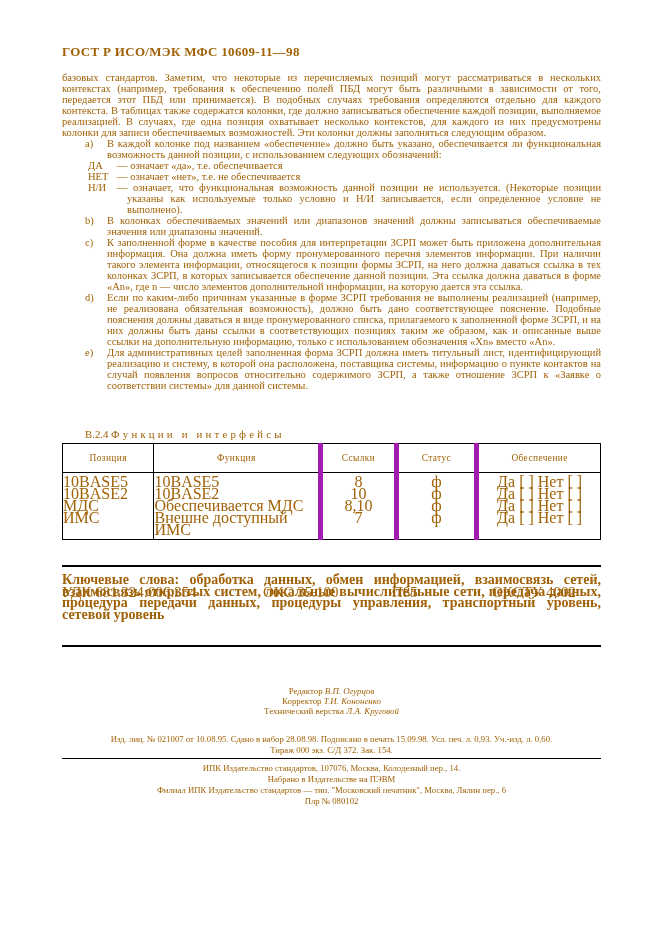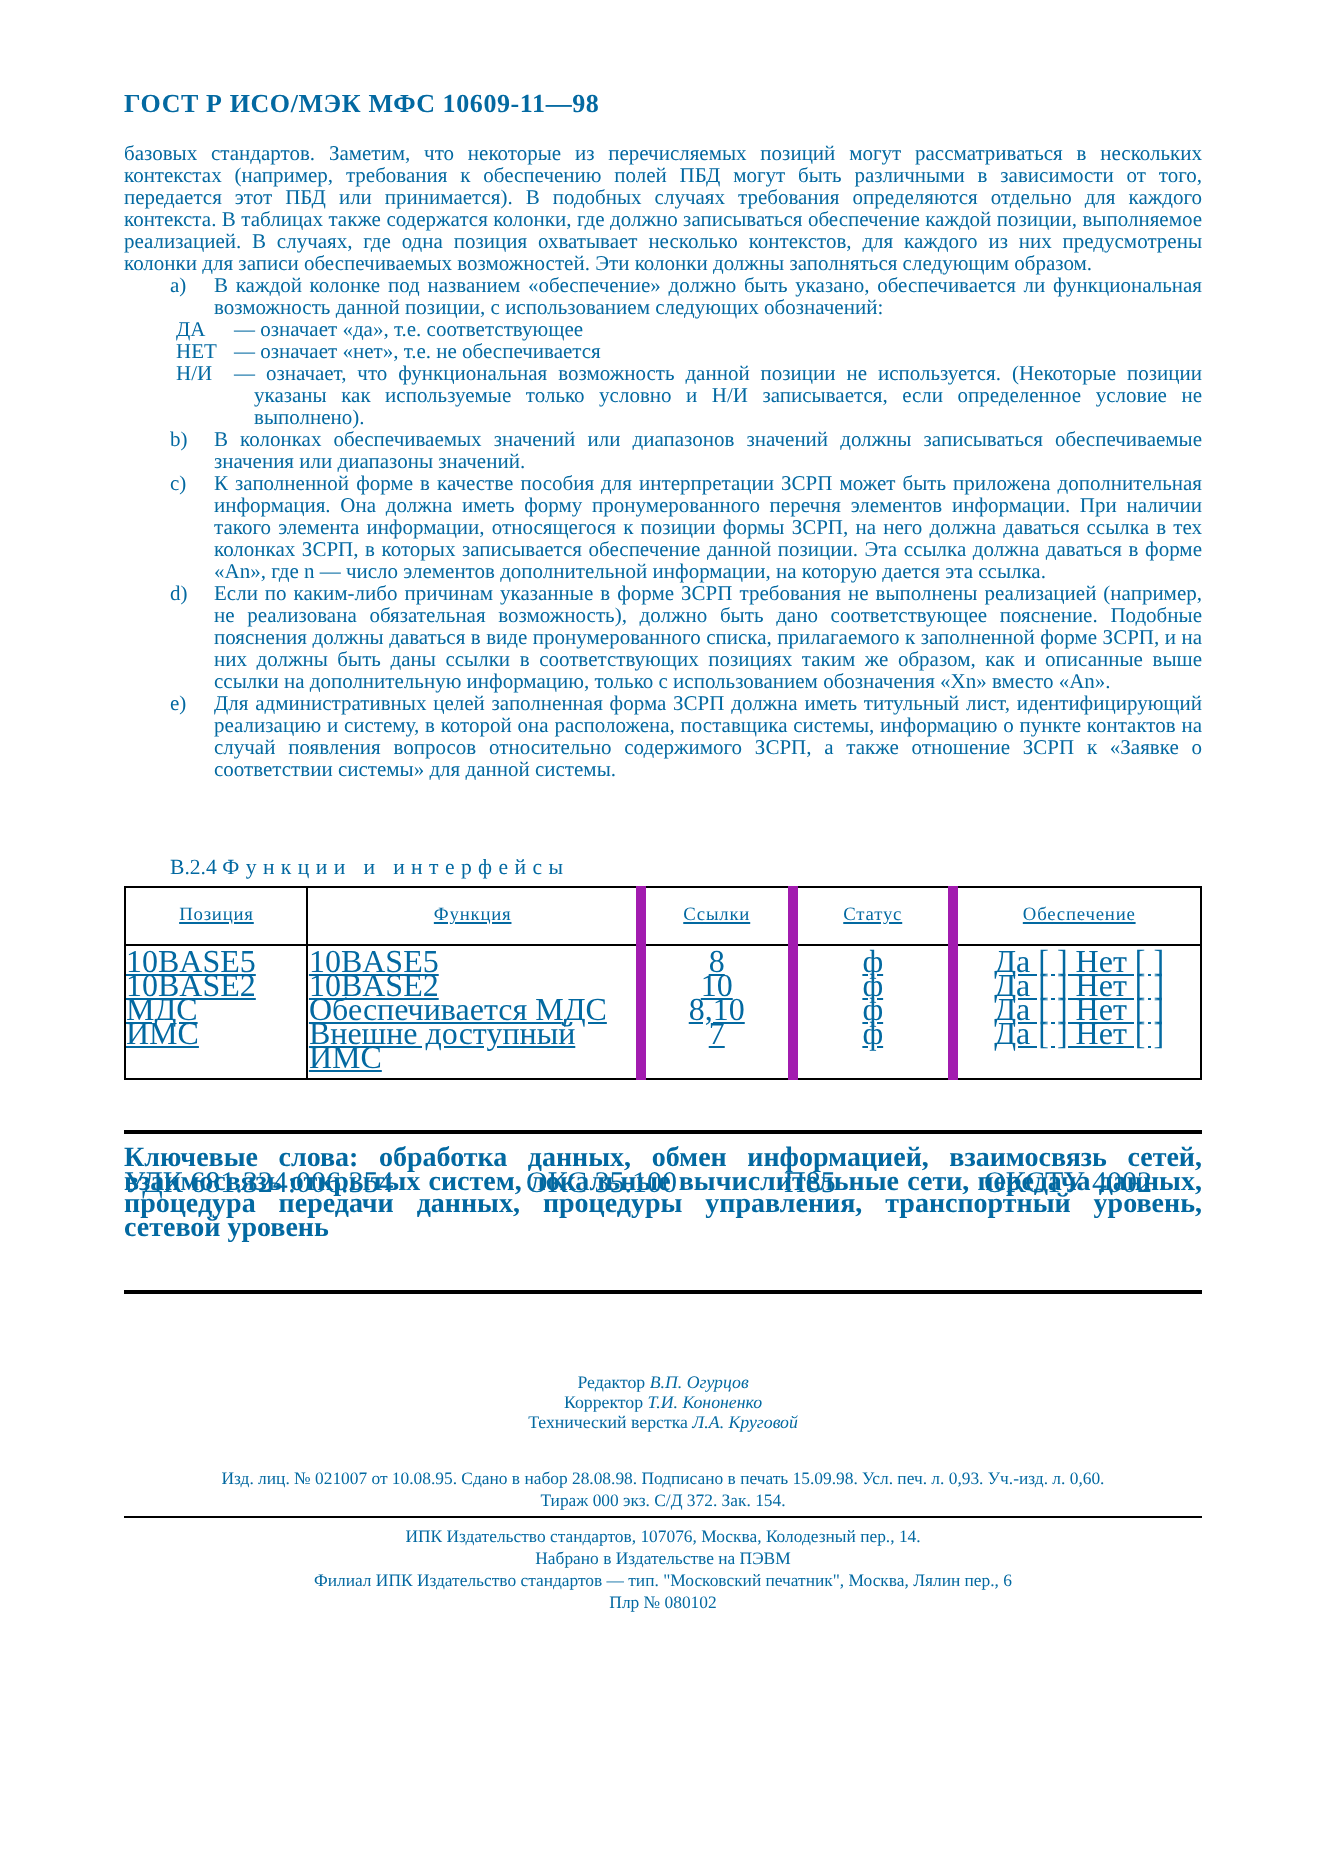--- a/index.html
+++ b/index.html
@@ -1,21 +1,21 @@
 <!DOCTYPE html>
 <html><head>
 <meta charset="utf-8">
 <style>
   html,body { margin:0; padding:0; background:#e8e8e8; }
   .page {
     position:relative;
     width:661px; height:936px;
     margin:0 auto;
     background:#ffffff;
-    color:#0369a1;
+    color:#a16207;
     font-family:"Liberation Serif", serif;
     overflow:hidden;
   }
   .gost-header {
     position:absolute; top:44px; left:62px;
     font-size:13px; font-weight:bold; letter-spacing:0.3px;
     white-space:nowrap;
   }
   .main {
     position:absolute; top:72px; left:62px; width:539px;
@@ -27,21 +27,20 @@
   .def-term { position:absolute; left:26px; top:0; text-indent:0; }
   .section-heading {
     position:absolute; top:428px; left:85px;
     font-size:10.8px; white-space:nowrap;
   }
   .section-heading .sp { letter-spacing:3.2px; }
   .tbl-wrap { position:absolute; top:443px; left:62px; width:539px; }
   table.functions {
     width:100%; border-collapse:collapse; table-layout:fixed;
     border:1.5px solid #000;
-    text-decoration:underline;
   }
   table.functions th {
     font-weight:normal; font-size:9.4px; letter-spacing:0.4px;
     height:26px; vertical-align:middle; text-align:center;
     border-bottom:1px solid #000;
   }
   table.functions th + th, table.functions td + td { border-left:5px solid #a21caf; }
   table.functions th:nth-child(2), table.functions td:nth-child(2) { border-left:1.5px solid #000; }
   table.functions td {
     font-size:16px; line-height:12px; padding:0; vertical-align:top;
@@ -90,21 +89,21 @@
   <div class="main">
     <div>базовых стандартов. Заметим, что некоторые из перечисляемых позиций могут рассматриваться в нескольких контекстах (например, требования к обеспечению полей ПБД могут  быть различными в зависимости от того, передается этот ПБД или принимается). В подобных случаях требования определяются отдельно для каждого контекста. В таблицах также содержатся колонки, где должно записываться обеспечение каждой позиции, выполняемое реализацией. В случаях, где одна позиция охватывает несколько контекстов, для каждого из них предусмотрены колонки для записи обеспечиваемых возможностей. Эти колонки должны заполняться следующим образом.</div>
 
     <div class="list-item">
       <span class="list-label">a)</span>
       <span>В каждой колонке под названием «обеспечение» должно быть указано, обеспечивается ли функциональная возможность данной позиции, с использованием следующих обозначений:</span>
     </div>
 
     <div class="def">
       <span class="def-term">ДА</span>
-      <span>— означает «да», т.е. соответствующее</span>
+      <span>— означает «да», т.е. обеспечивается</span>
     </div>
     <div class="def">
       <span class="def-term">НЕТ</span>
       <span>— означает «нет», т.е. не обеспечивается</span>
     </div>
     <div class="def">
       <span class="def-term">Н/И</span>
       <span>— означает, что функциональная возможность данной позиции не используется. (Некоторые позиции указаны как используемые только условно и Н/И записывается, если определенное условие не выполнено).</span>
     </div>
 

